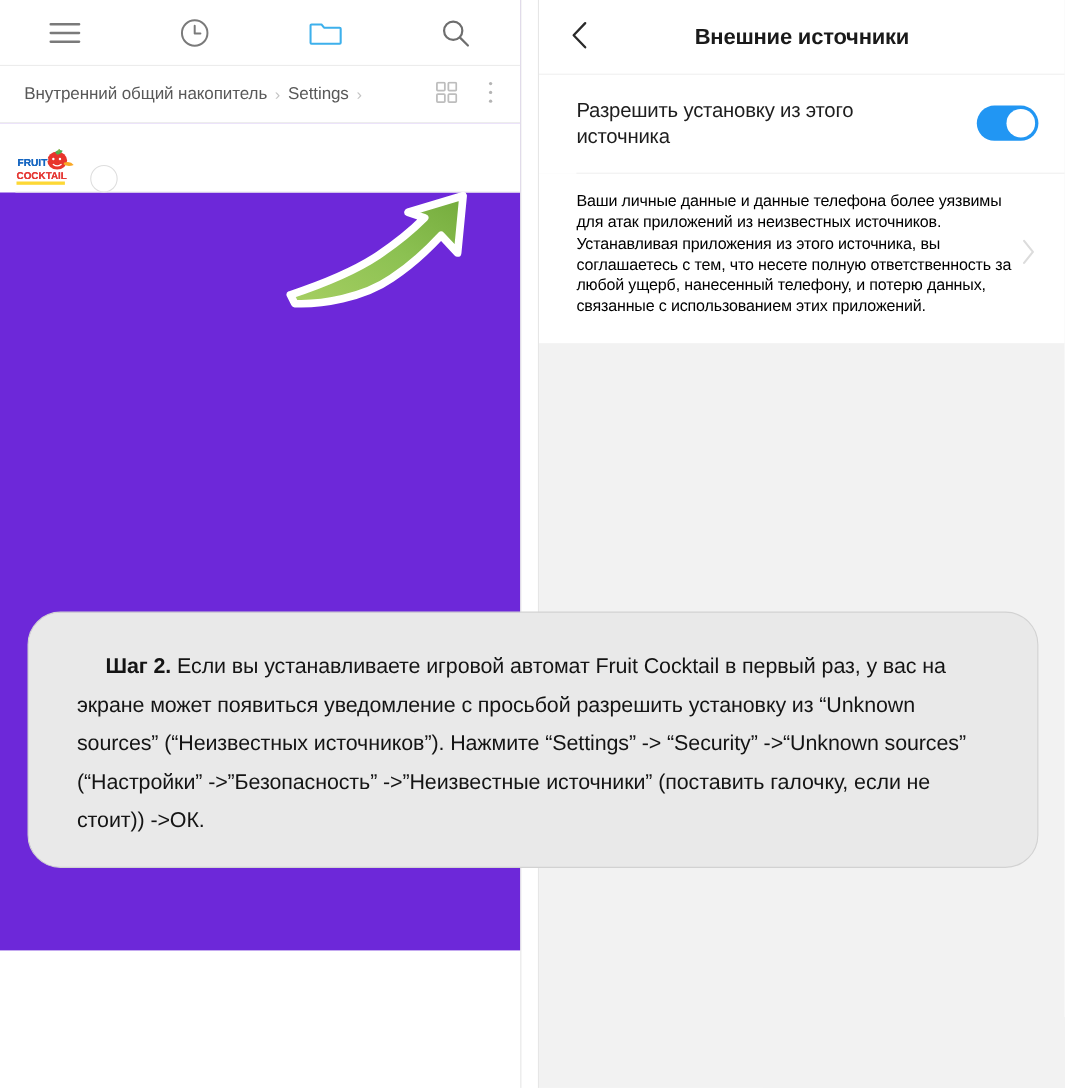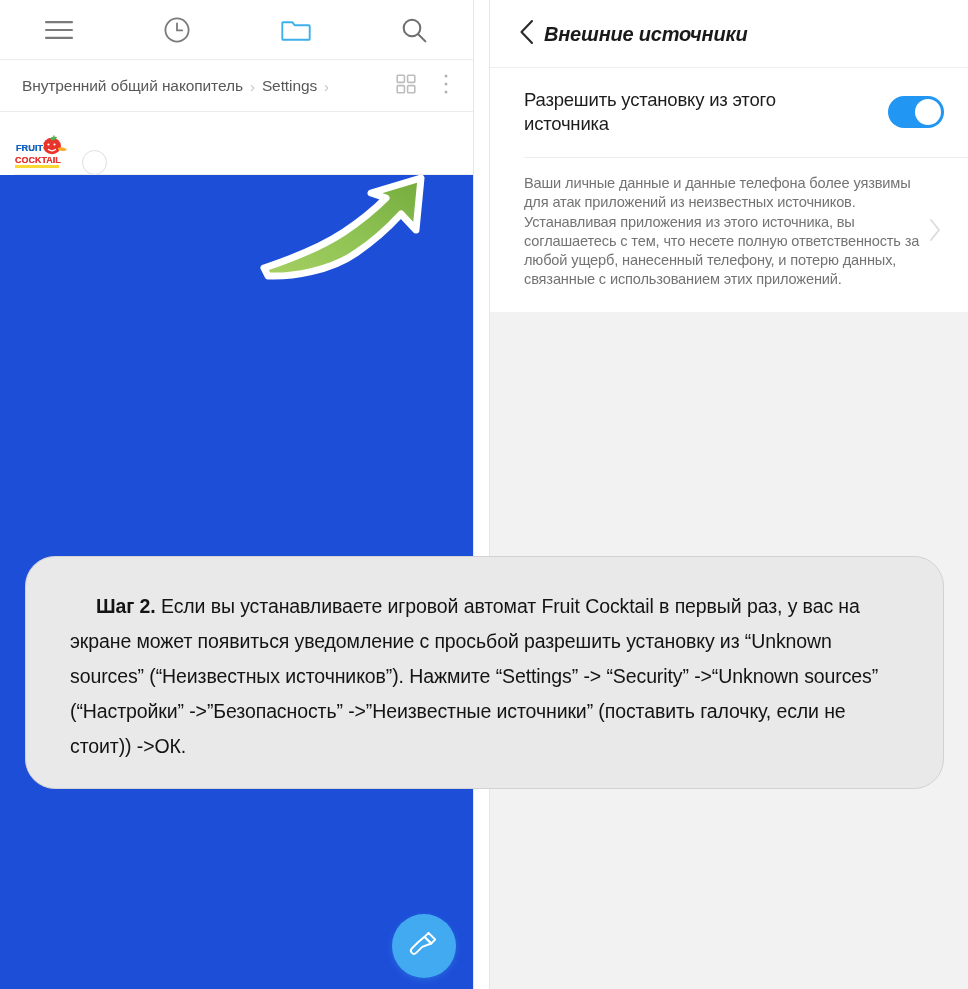--- a/index.html
+++ b/index.html
@@ -14,22 +14,22 @@
     overflow: hidden;
     font-family: "Liberation Sans", sans-serif;
     -webkit-font-smoothing: antialiased;
   }
 
   
   .left-panel {
     position: absolute;
     left: 0; top: 0;
     width: 473px;
-    height: 989px;
-    background: #1d4ed8;
+    height: 864px;
+    background: #6d28d9;
     overflow: hidden;
   }
 
   .fm-toolbar {
     position: relative;
     height: 60px;
     display: flex;
     align-items: center;
     background: #ffffff;
   }
@@ -218,26 +218,26 @@
   .back-btn {
     width: 34px; height: 34px;
     display: flex;
     align-items: center;
     justify-content: center;
     cursor: pointer;
     flex: 0 0 auto;
   }
   .settings-title {
     flex: 1 1 auto;
+    text-align: center;
     font-size: 20px;
     font-weight: bold;
     color: #1a1a1a;
     letter-spacing: -0.2px;
     margin-right: 34px;
-    font-style: italic;
   }
 
   .toggle-block {
     position: relative;
     background: #ffffff;
     display: flex;
     align-items: center;
     padding: 20px 24px 22px 34px;
     box-sizing: border-box;
     min-height: 82px;
@@ -280,21 +280,21 @@
     background: #ffffff;
     display: flex;
     align-items: center;
     padding: 16px 20px 22px 34px;
     box-sizing: border-box;
   }
   .desc-text {
     flex: 1 1 auto;
     font-size: 14.6px;
     line-height: 19.3px;
-    color: #737373;
+    color: #000000;
     letter-spacing: -0.15px;
     white-space: pre-line;
   }
   .desc-chevron {
     flex: 0 0 auto;
     width: 26px;
     display: flex;
     align-items: center;
     justify-content: center;
     cursor: pointer;

